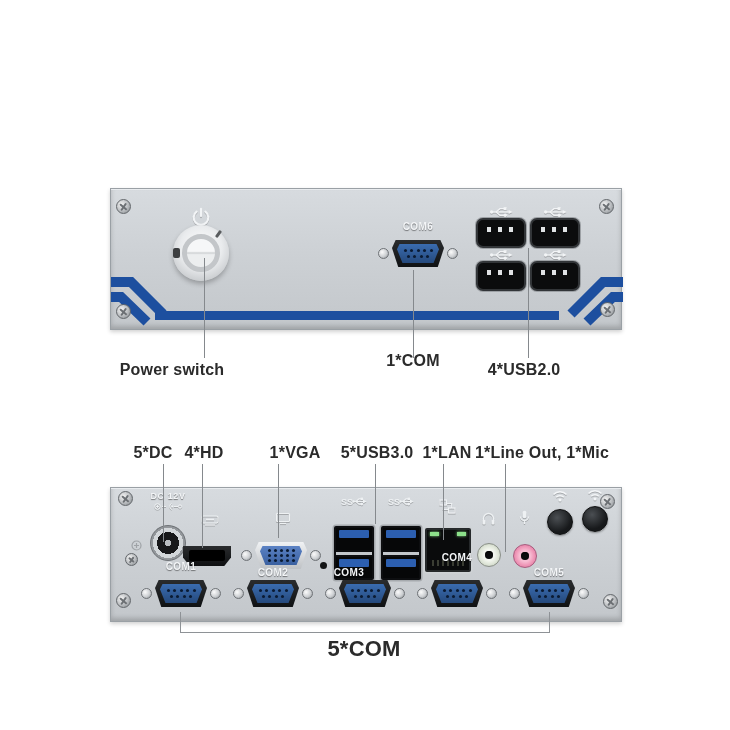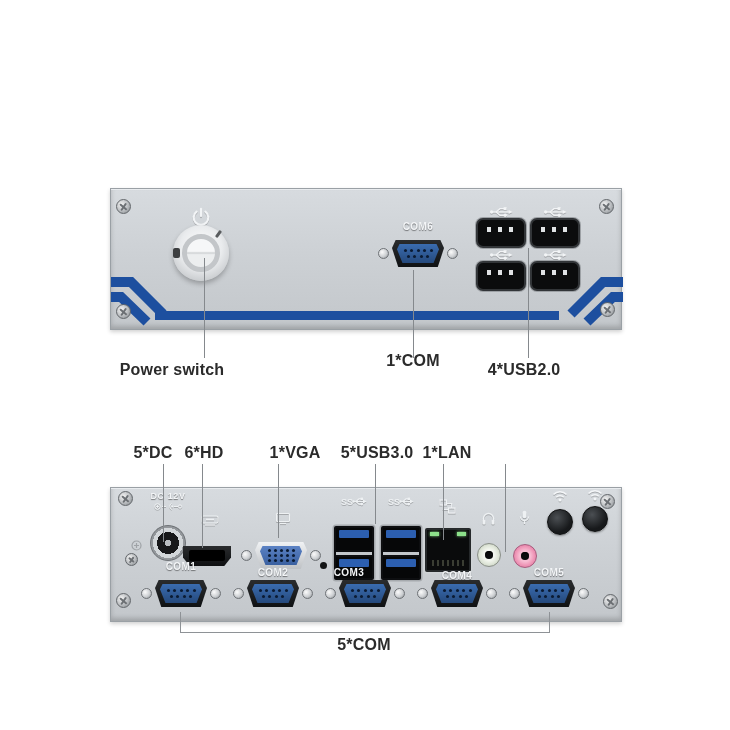--- a/index.html
+++ b/index.html
@@ -225,24 +225,25 @@
   </section>
 
   <span class="leader" style="left:204px;top:258px;height:100px"></span>
   <span class="leader" style="left:413px;top:270px;height:88px"></span>
   <span class="leader" style="left:528px;top:248px;height:110px"></span>
   <div class="callout" style="left:172px;top:361px">Power switch</div>
   <div class="callout" style="left:413px;top:352px">1*COM</div>
   <div class="callout" style="left:524px;top:361px">4*USB2.0</div>
 
   <div class="callout" style="left:153px;top:444px">5*DC</div>
-  <div class="callout" style="left:204px;top:444px">6*HD</div>
+  <div class="callout" style="left:204px;top:444px">4*HD</div>
   <div class="callout" style="left:295px;top:444px">1*VGA</div>
   <div class="callout" style="left:377px;top:444px">5*USB3.0</div>
   <div class="callout" style="left:447px;top:444px">1*LAN</div>
+  <div class="callout" style="left:542px;top:444px">1*Line Out, 1*Mic</div>
   <span class="leader" style="left:163px;top:464px;height:78px"></span>
   <span class="leader" style="left:202px;top:464px;height:84px"></span>
   <span class="leader" style="left:278px;top:464px;height:74px"></span>
   <span class="leader" style="left:375px;top:464px;height:60px"></span>
   <span class="leader" style="left:443px;top:464px;height:76px"></span>
   <span class="leader" style="left:505px;top:464px;height:88px"></span>
 
   <section class="panel rear">
     <span class="screw" style="left:7px;top:3px"></span>
     <span class="screw" style="left:489px;top:6px"></span>
@@ -379,21 +380,21 @@
     <div class="antenna" style="left:436px;top:21px"></div>
     <svg class="picon" style="left:475px;top:0px" width="18" height="13" viewBox="0 0 18 13">
       <path d="M2.5 5.5a9 9 0 0 1 13 0M5.2 8.2a5.4 5.4 0 0 1 7.6 0" fill="none" stroke="#f4f6f8" stroke-width="1.5"></path>
       <circle cx="9" cy="11" r="1.5" fill="#f4f6f8"></circle>
     </svg>
     <div class="antenna" style="left:471px;top:18px"></div>
 
     <span class="port-label" style="left:70px;top:73px">COM1</span>
     <span class="port-label" style="left:162px;top:79px">COM2</span>
     <span class="port-label" style="left:238px;top:79px">COM3</span>
-    <span class="port-label" style="left:346px;top:82px">COM4</span>
+    <span class="port-label" style="left:346px;top:64px">COM4</span>
     <span class="port-label" style="left:438px;top:79px">COM5</span>
 
     <div class="dsub" style="left:30px;top:92px">
       <span class="jscrew"></span>
       <div class="dshell">
           <div class="dinsert db9">
         <span class="pr">
               <i></i>
               <i></i>
               <i></i>
@@ -490,15 +491,15 @@
               <i></i>
               <i></i>
             </span>
       </div>
         </div>
       <span class="jscrew"></span>
     </div>
   </section>
 
   <div class="bracket"></div>
-  <div class="callout" style="left:364px;top:636px;font-size:16px">5*COM</div>
+  <div class="callout" style="left:364px;top:636px;font-size:22px">5*COM</div>
 
 </div>
 
 </body></html>

